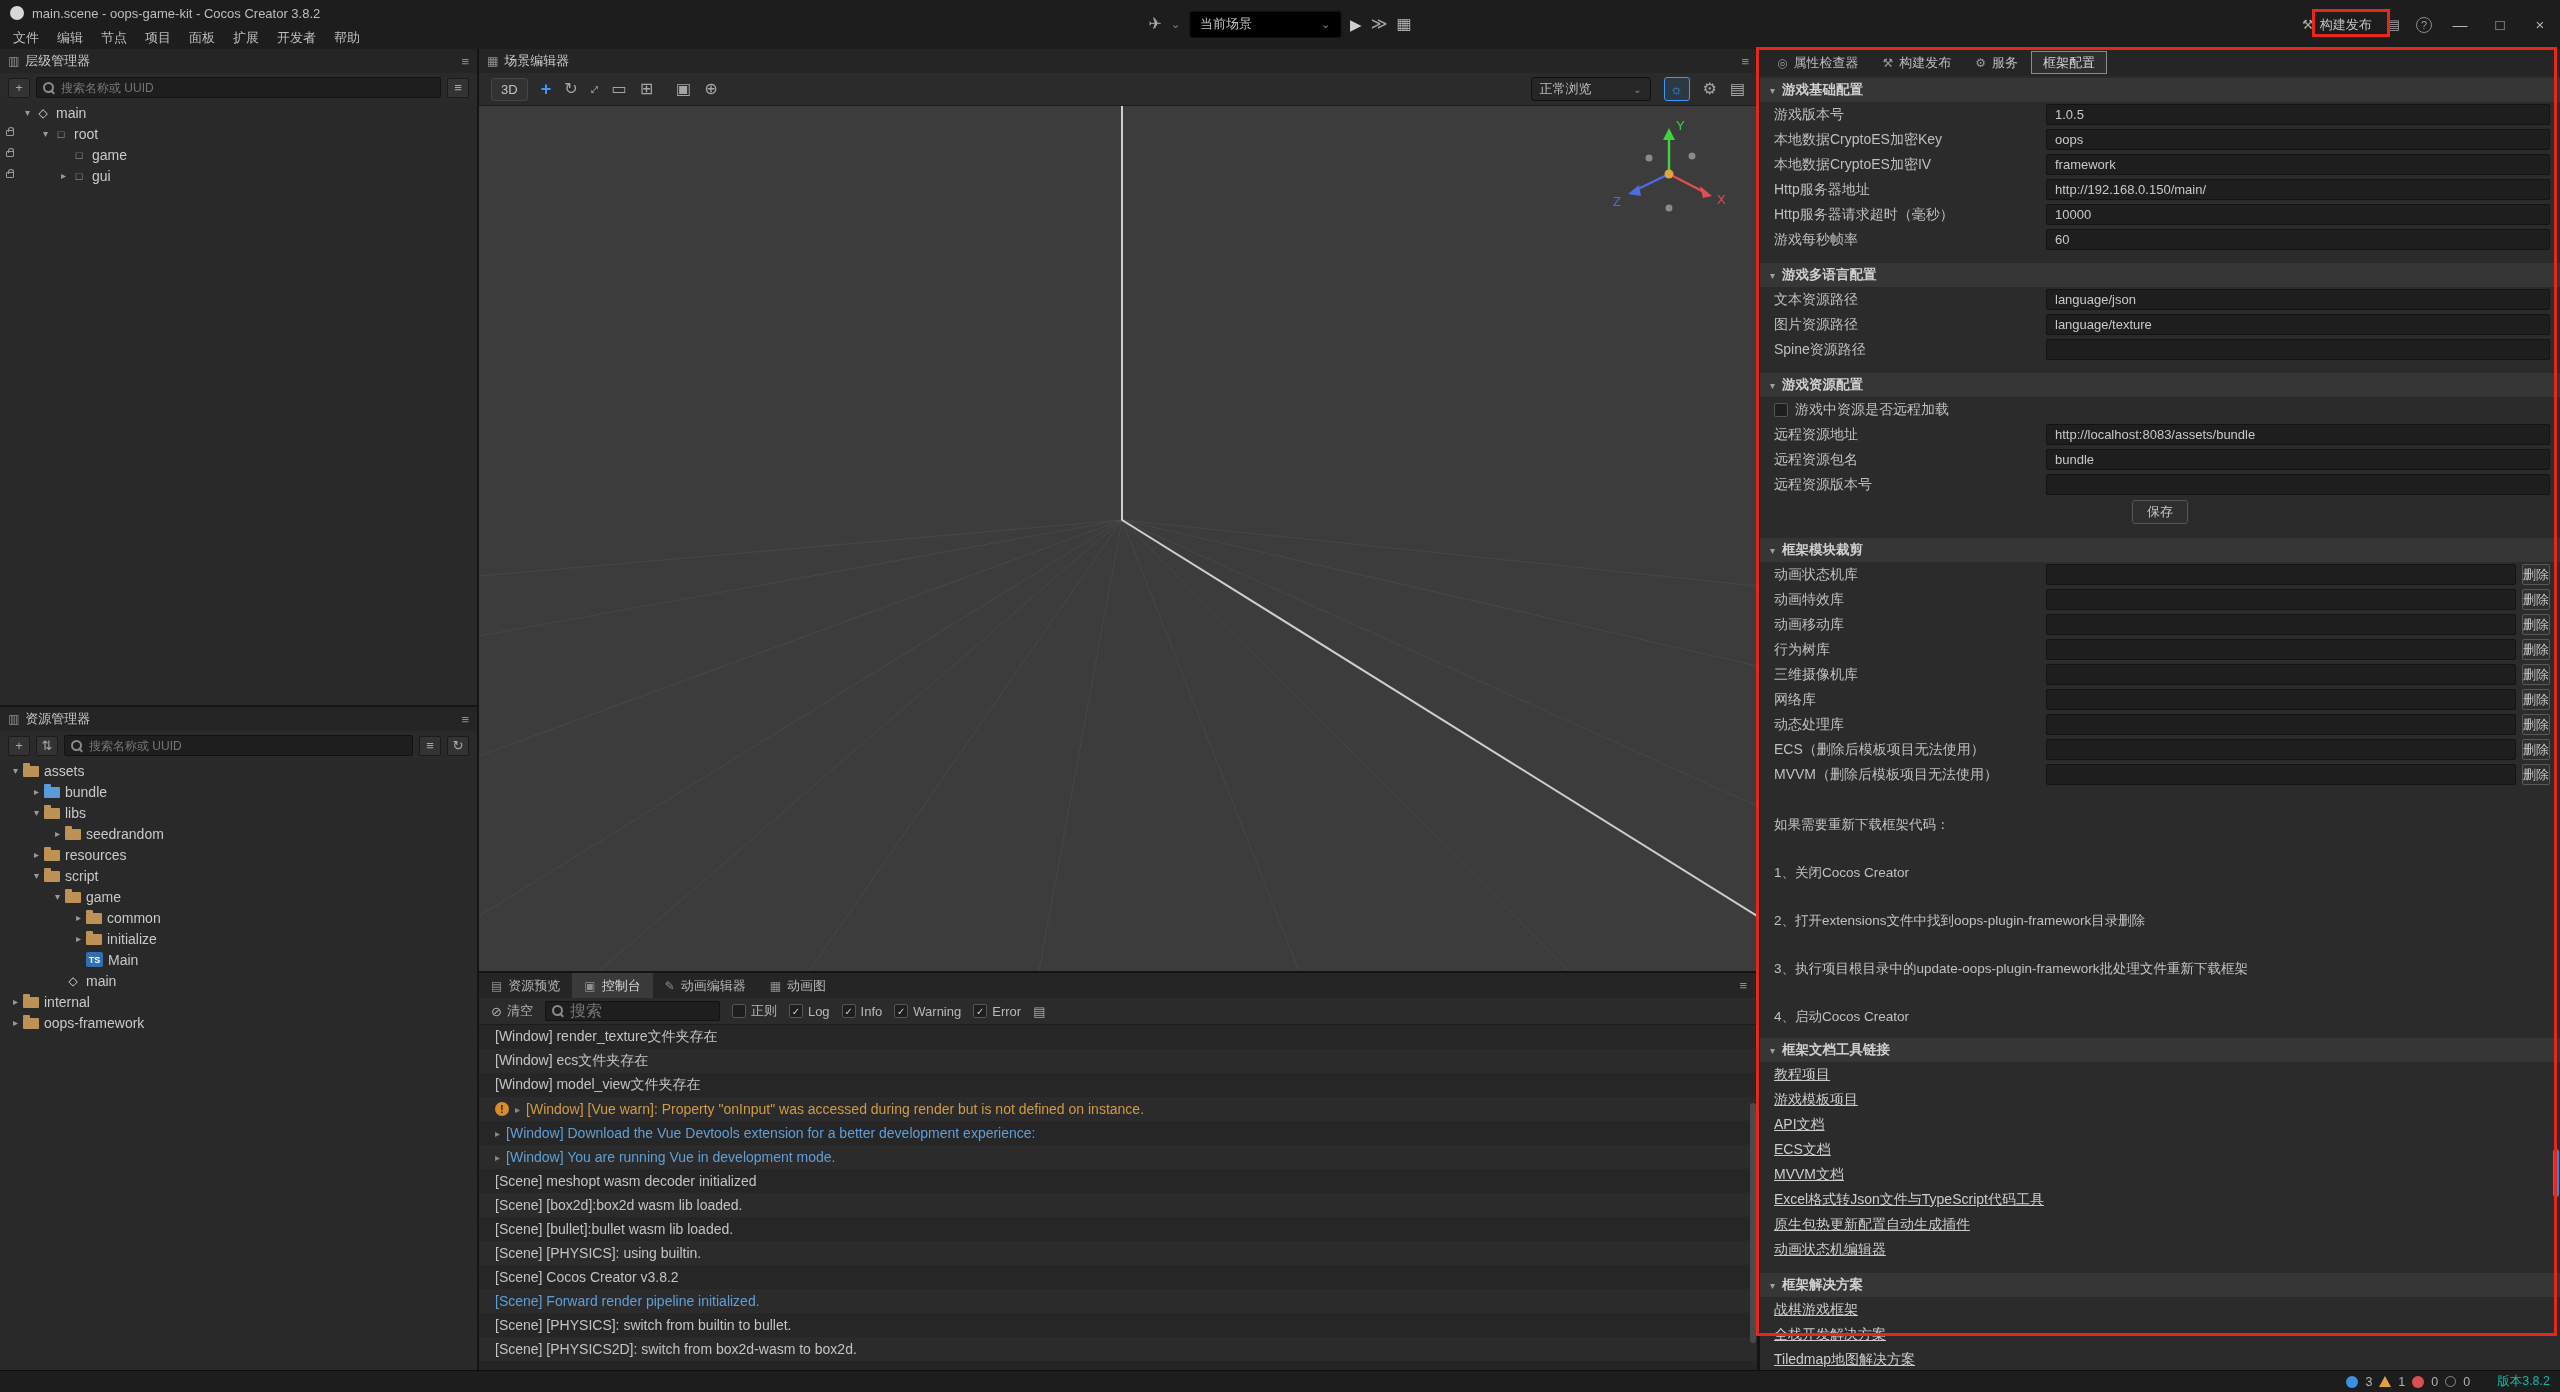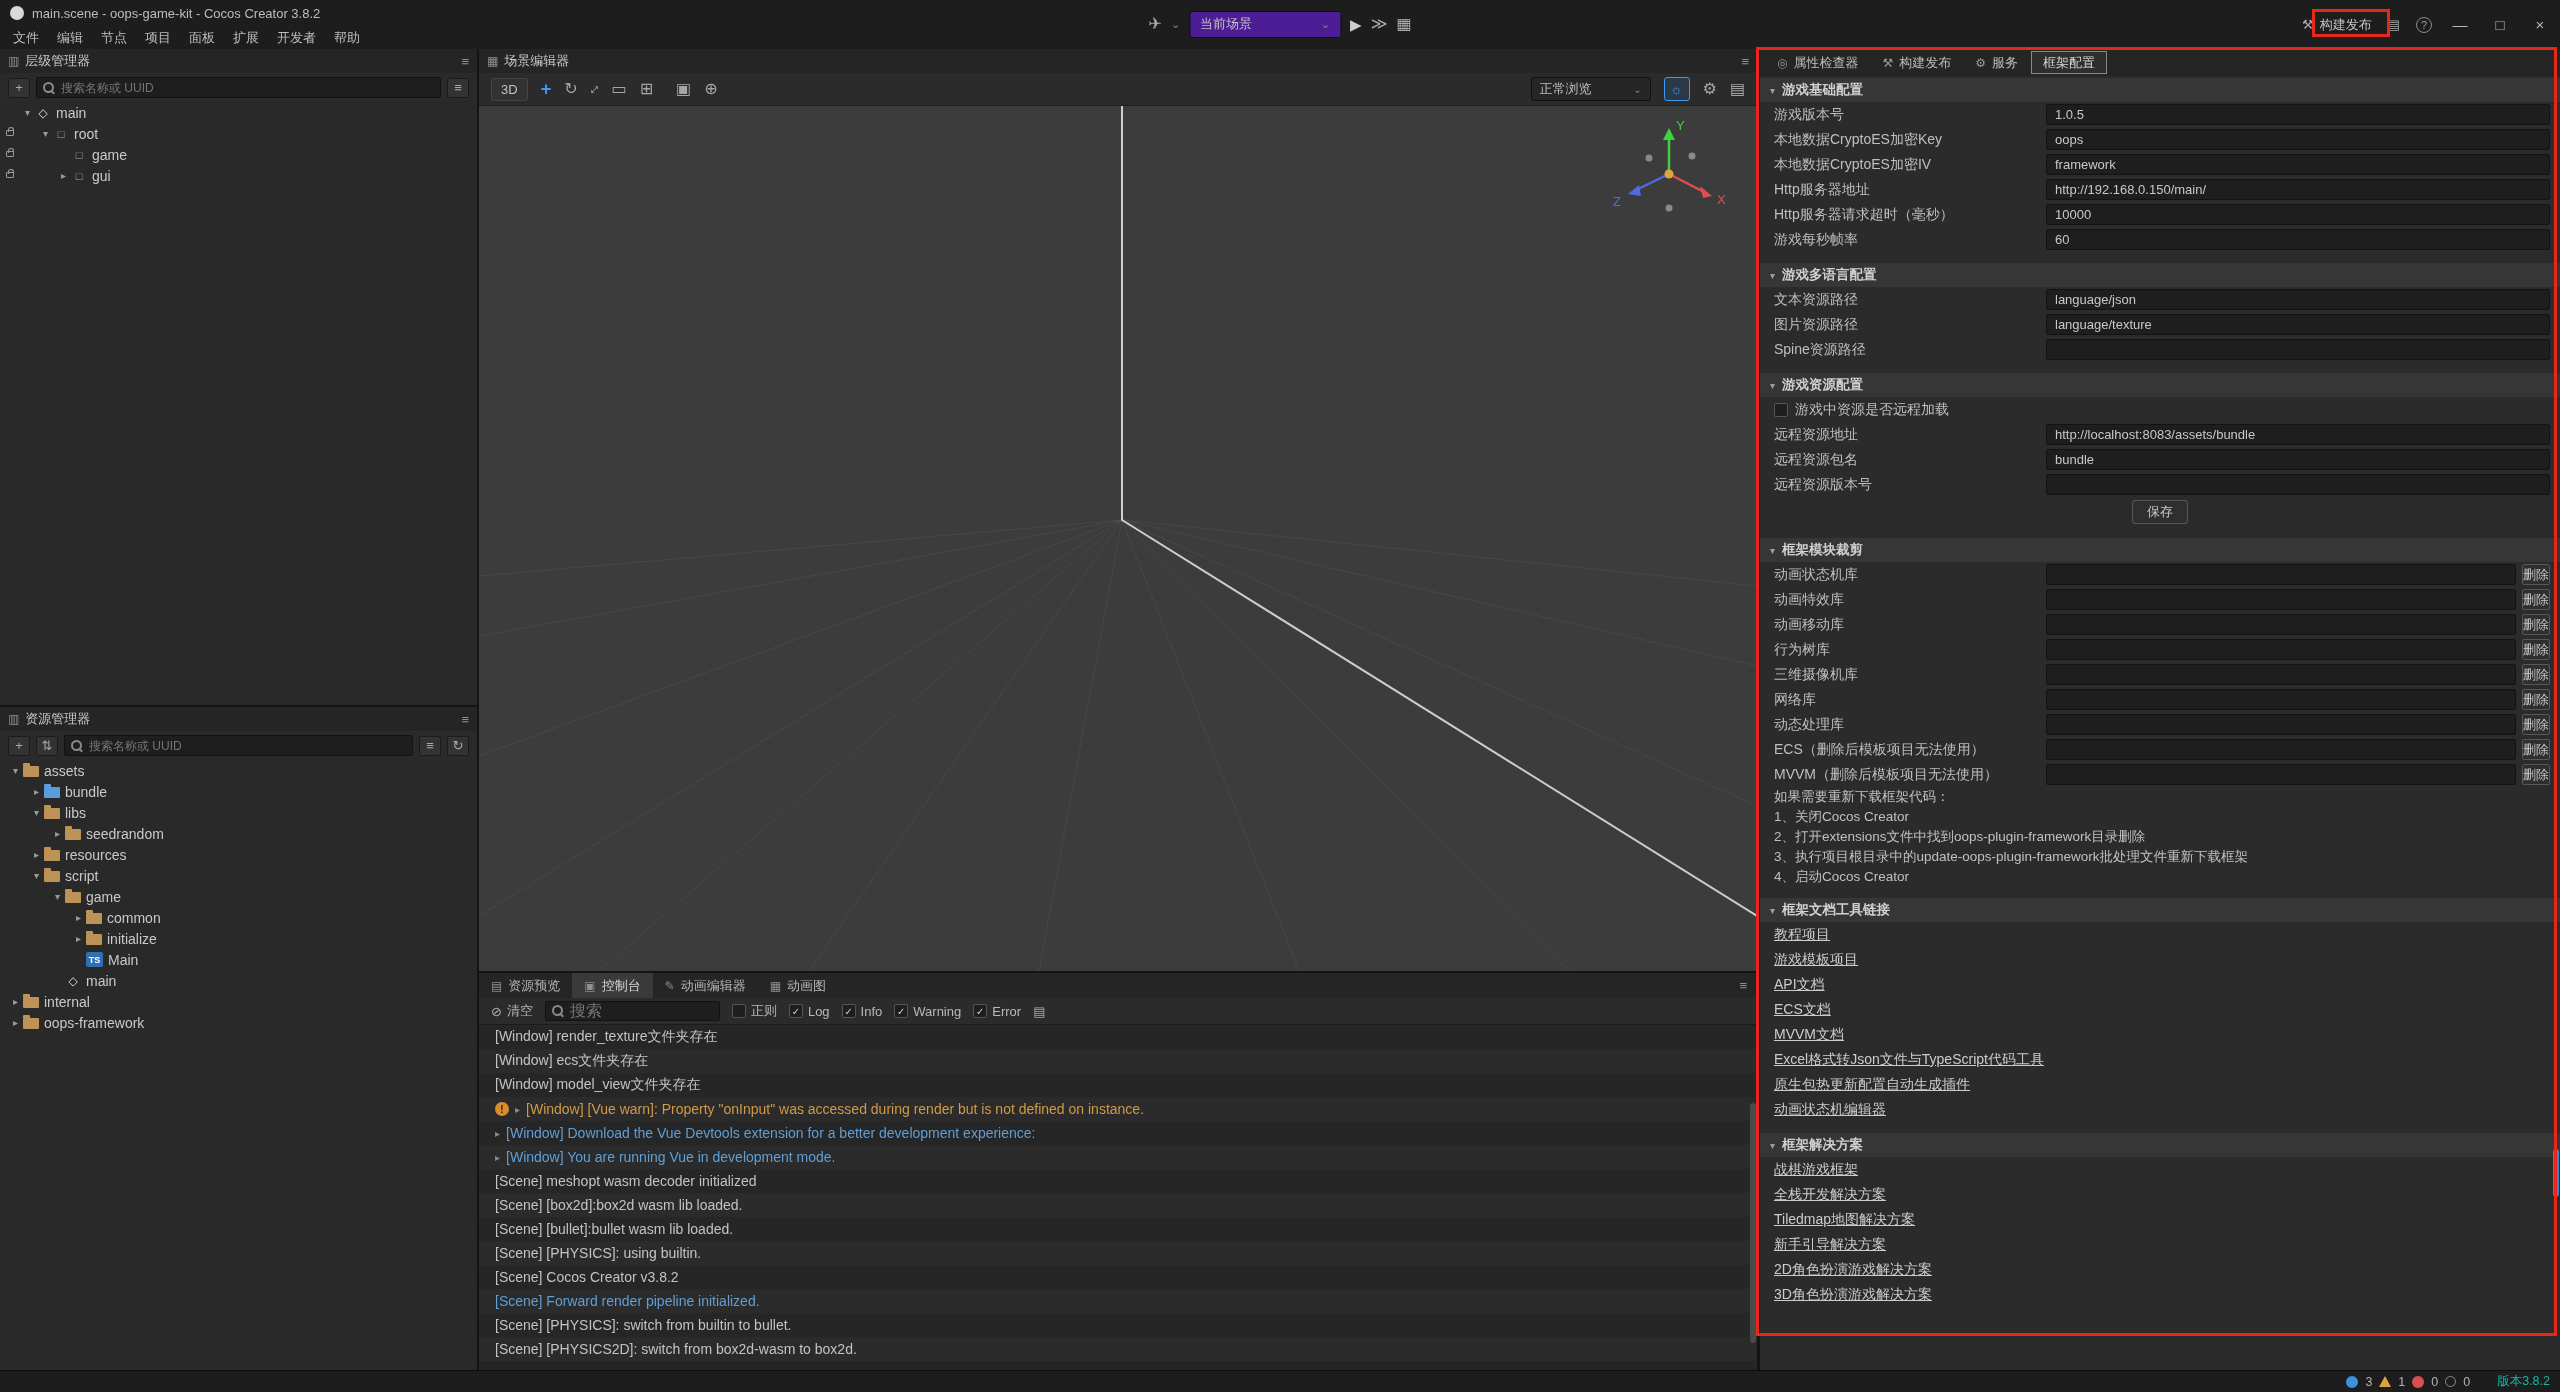--- a/index.html
+++ b/index.html
@@ -10,21 +10,21 @@
   
   .topbar { position:absolute; left:0; top:0; width:2560px; height:49px; background:#1d1d1d; z-index:5; }
   .logo { position:absolute; left:10px; top:6px; width:14px; height:14px; border-radius:50%; background:#d8d8d8; }
   .title-text { position:absolute; left:32px; top:6px; font-size:13px; color:#bdbdbd; white-space:nowrap; }
   .menubar { position:absolute; left:4px; top:27px; height:21px; display:flex; }
   .menu-item { padding:0 9px; font-size:13px; color:#bdbdbd; display:flex; align-items:center; cursor:default; }
   .center-toolbar { position:absolute; left:50%; top:8px; transform:translateX(-50%); display:flex; align-items:center; gap:9px; height:32px; }
   .tb-ic { color:#a9a9a9; font-size:16px; line-height:1; }
   .tb-ic.play { color:#cfcfcf; font-size:15px; }
   .tb-caret { color:#8a8a8a; font-size:11px; }
-  .scene-select { width:152px; height:27px; background:#4c1d95; border:1px solid #0f0f0f; border-radius:3px;
+  .scene-select { width:152px; height:27px; background:#000000; border:1px solid #0f0f0f; border-radius:3px;
     display:flex; align-items:center; padding:0 10px; font-size:13px; color:#c0c0c0; }
   .scene-select .sel-caret { margin-left:auto; color:#8a8a8a; font-size:11px; }
   .right-cluster { position:absolute; right:8px; top:0; height:49px; display:flex; align-items:center; gap:16px; }
   .build-box { display:flex; align-items:center; gap:6px; font-size:13px; color:#c3c3c3; }
   .help-circle { width:16px; height:16px; border:1px solid #8a8a8a; border-radius:50%; color:#9a9a9a;
     font-size:11px; display:flex; align-items:center; justify-content:center; }
   .win-btn { color:#b5b5b5; font-size:15px; width:24px; text-align:center; }
 
   
   .main { position:absolute; left:0; top:49px; width:2560px; height:1321px; }
@@ -119,21 +119,21 @@
   .cfg-row { display:flex; align-items:center; height:25px; padding:0 10px 0 14px; }
   .cfg-label { width:272px; flex:none; font-size:14px; color:#bfbfbf; overflow:hidden; white-space:nowrap; }
   .cfg-input { flex:1; height:21px; background:#1e1e1e; border:1px solid #131313; border-radius:2px;
     color:#c8c8c8; font-size:13px; padding:0 8px; display:flex; align-items:center; overflow:hidden; white-space:nowrap; }
   .btn { background:#2f2f2f; border:1px solid #585858; border-radius:2px; color:#c6c6c6; font-size:13px;
     display:flex; align-items:center; justify-content:center; }
   .btn.del { width:28px; height:21px; margin-left:6px; flex:none; }
   .save-row { height:30px; display:flex; align-items:center; justify-content:center; }
   .btn.save { height:24px; padding:0 14px; border-radius:3px; }
   .cb-label { font-size:14px; color:#bfbfbf; margin-left:7px; }
-  .note { height:20px; display:flex; align-items:center; padding-left:14px; font-size:13.5px; color:#c0c0c0; white-space:nowrap; }
+  .note { height:20px; display:flex; align-items:center; padding-left:14px; font-size:13.5px; color:#c0c0c0; white-space:nowrap;margin-top:28px; }
   .link-row { height:25px; display:flex; align-items:center; padding-left:14px; font-size:14px; color:#cccccc;
     text-decoration:underline; white-space:nowrap; }
   .r-scroll { position:absolute; right:1px; top:1100px; width:6px; height:48px; background:#3b82d0; border-radius:3px; }
 
   
   .statusbar { position:absolute; left:0; top:1370px; width:2560px; height:22px; background:#1d1d1d;
     border-top:1px solid #0d0d0d; display:flex; align-items:center; }
   .st-right { margin-left:auto; display:flex; align-items:center; gap:7px; padding-right:10px; font-size:12.5px; color:#b3b3b3; }
   .st-info { width:12px; height:12px; border-radius:50%; background:#3d8fe0; }
   .st-warn { width:0; height:0; border-left:6px solid transparent; border-right:6px solid transparent; border-bottom:11px solid #dba43f; }

